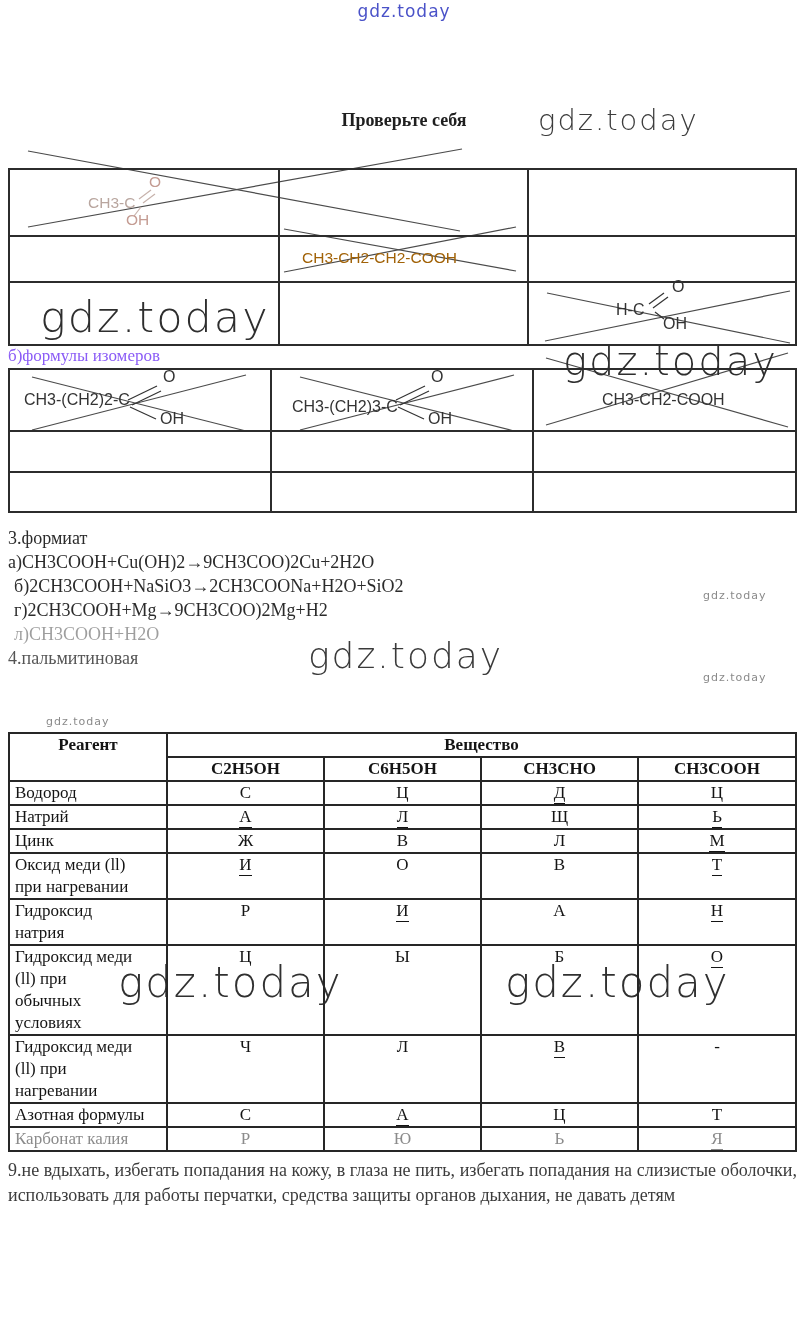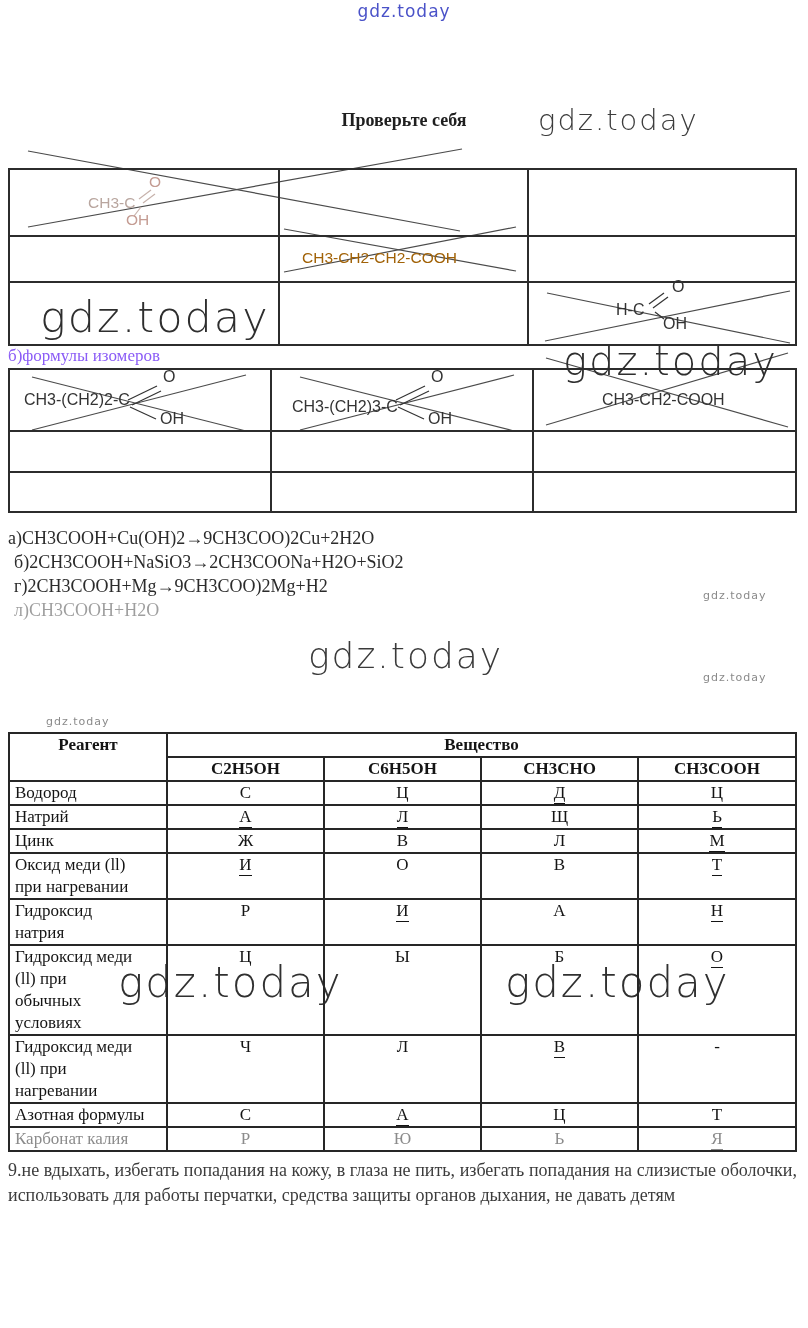--- a/index.html
+++ b/index.html
@@ -167,24 +167,26 @@
     </table>
   <span class="formula" style="left:24px;top:392px;">CH3-(CH2)2-C</span>
   <span class="formula" style="left:163px;top:369px;">O</span>
   <span class="formula" style="left:160px;top:411px;">OH</span>
   <span class="formula" style="left:292px;top:392px;margin-top:7px;">CH3-(CH2)3-C</span>
   <span class="formula" style="left:431px;top:369px;">O</span>
   <span class="formula" style="left:428px;top:411px;">OH</span>
   <span class="formula" style="left:602px;top:392px;">CH3-CH2-COOH</span>
 
   <div class="abs eqs">
+    <div>3.формиат</div>
     <div>а)CH3COOH+Cu(OH)2→9CH3COO)2Cu+2H2O</div>
     <div class="ind">б)2CH3COOH+NaSiO3→2CH3COONa+H2O+SiO2</div>
     <div class="ind">г)2CH3COOH+Mg→9CH3COO)2Mg+H2</div>
     <div class="ind fl">л)CH3COOH+H2O</div>
+    <div class="fp">4.пальмитиновая</div>
   </div>
 
   <table class="matrix" style="width:787px;">
     <colgroup>
         <col style="width:158px">
         <col style="width:157px">
         <col style="width:157px">
         <col style="width:157px">
         <col style="width:158px">
       </colgroup>

